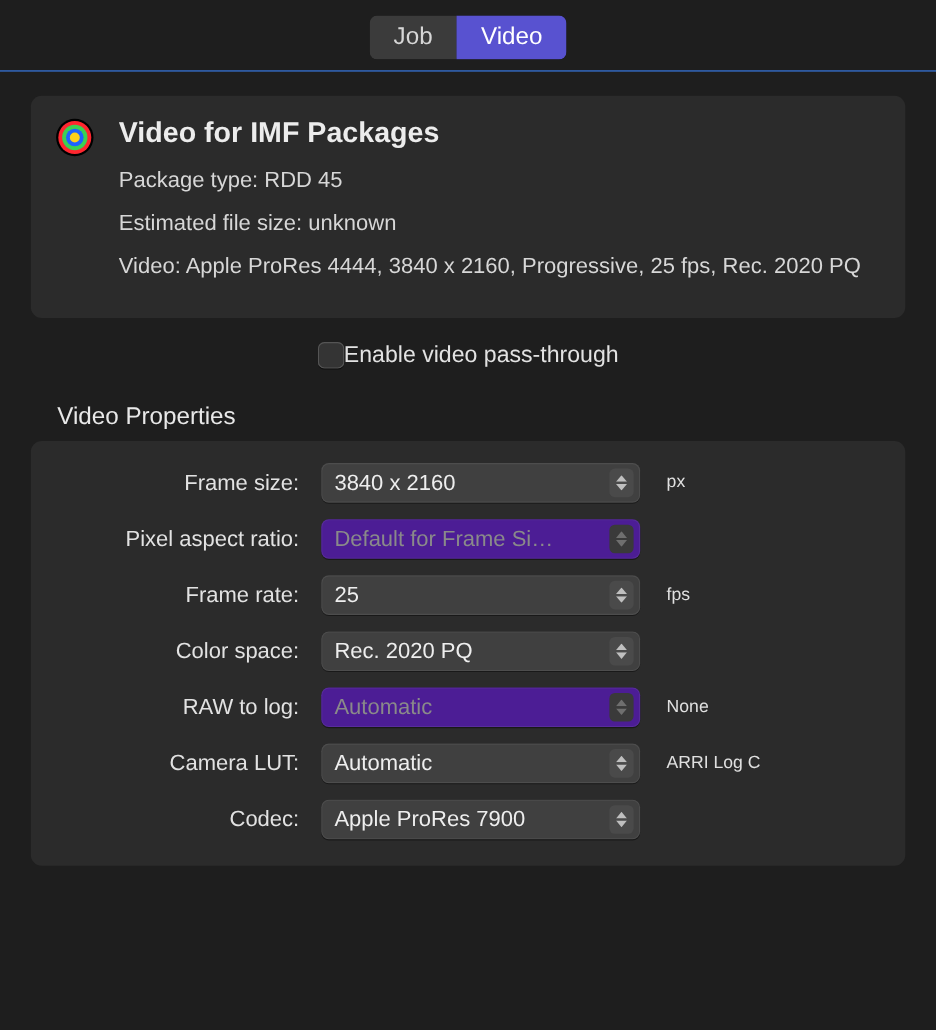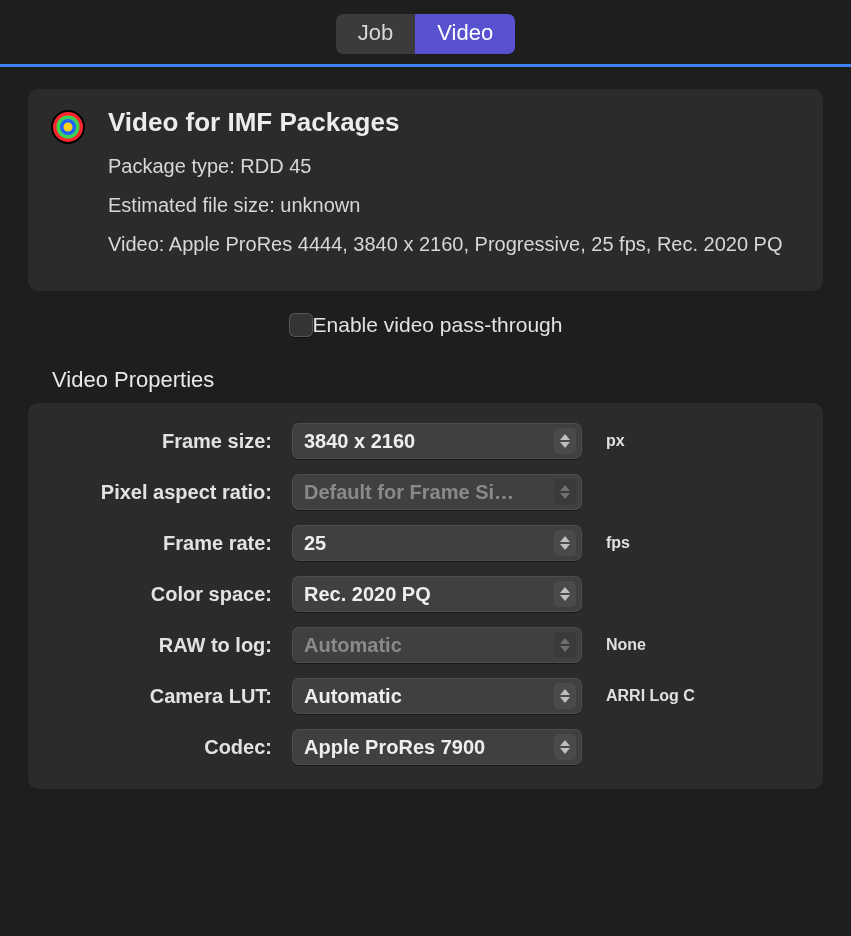--- a/index.html
+++ b/index.html
@@ -11,21 +11,21 @@
     font-size: 20px;
     -webkit-font-smoothing: antialiased;
     overflow: hidden;
   }
 
   
   .tabbar-wrap {
     display: flex;
     justify-content: center;
     padding: 14px 0 10px 0;
-    border-bottom: 3px solid #3b82f6;
+    border-bottom: 1px solid #3b82f6;
   }
   .seg {
     display: inline-flex;
     border-radius: 7px;
     overflow: hidden;
     box-shadow: inset 0 0 0 1px rgba(0,0,0,0.4);
   }
   .seg button {
     border: none;
     padding: 6px 22px 8px 22px;
@@ -94,21 +94,20 @@
     background: #2b2b2b;
     border-radius: 10px;
     padding: 20px 22px 24px 22px;
   }
   .row {
     display: grid;
     grid-template-columns: 222px 290px 1fr;
     align-items: center;
     column-gap: 20px;
     margin-bottom: 15px;
-    font-weight: bold;
   }
   .row:last-child { margin-bottom: 0; }
   .row .label {
     text-align: right;
     color: #e2e2e2;
     font-size: 20px;
   }
   .row .suffix {
     color: #e0e0e0;
     font-size: 16px;
@@ -124,21 +123,21 @@
     border-radius: 7px;
     padding: 0 34px 0 12px;
     color: #eee;
     font-size: 20px;
     box-shadow: inset 0 0 0 1px rgba(255,255,255,0.07), 0 1px 0 rgba(0,0,0,0.4);
     white-space: nowrap;
     overflow: hidden;
     text-overflow: ellipsis;
   }
   .popup.disabled {
-    background: #404040;
+    background: #4c1d95;
     color: #8a8a8a;
   }
   .chevrons {
     position: absolute;
     right: 6px; top: 50%;
     transform: translateY(-50%);
     width: 22px; height: 26px;
     border-radius: 5px;
     background: #4a4a4a;
     display: flex;

